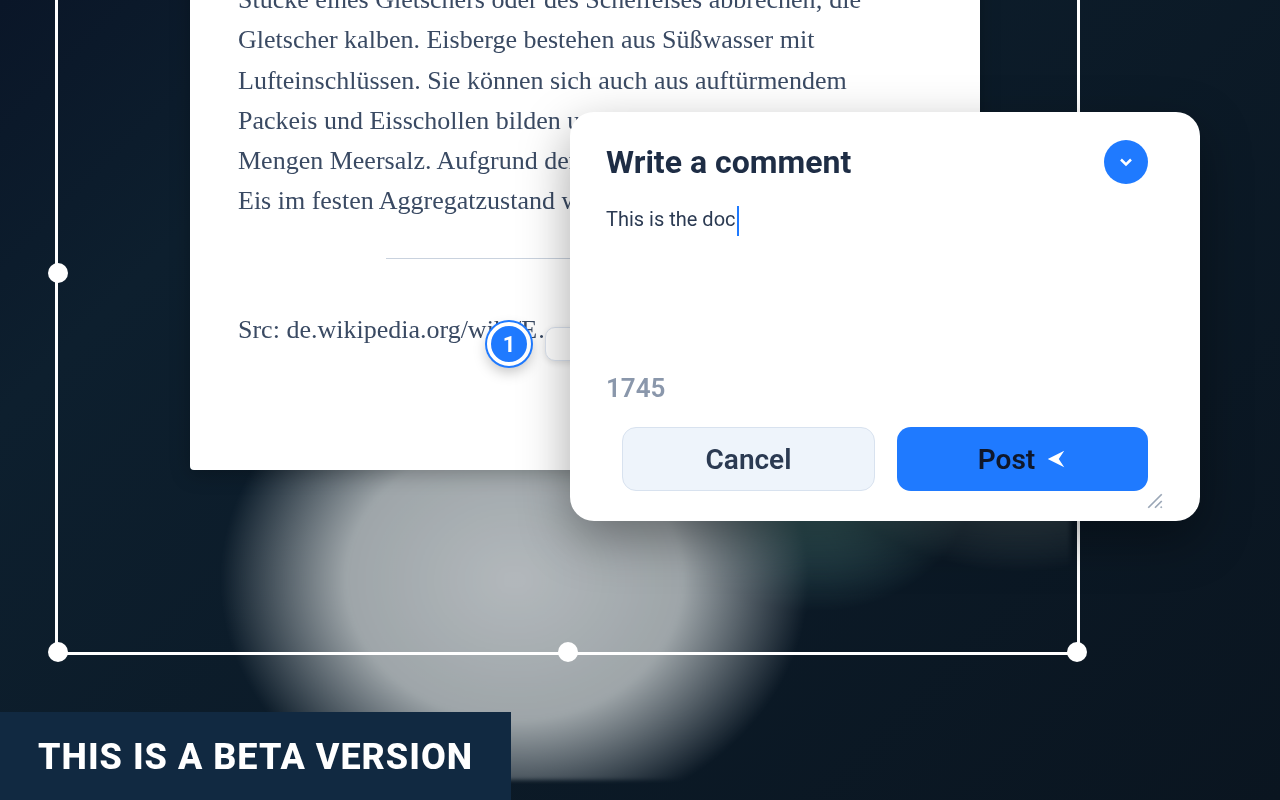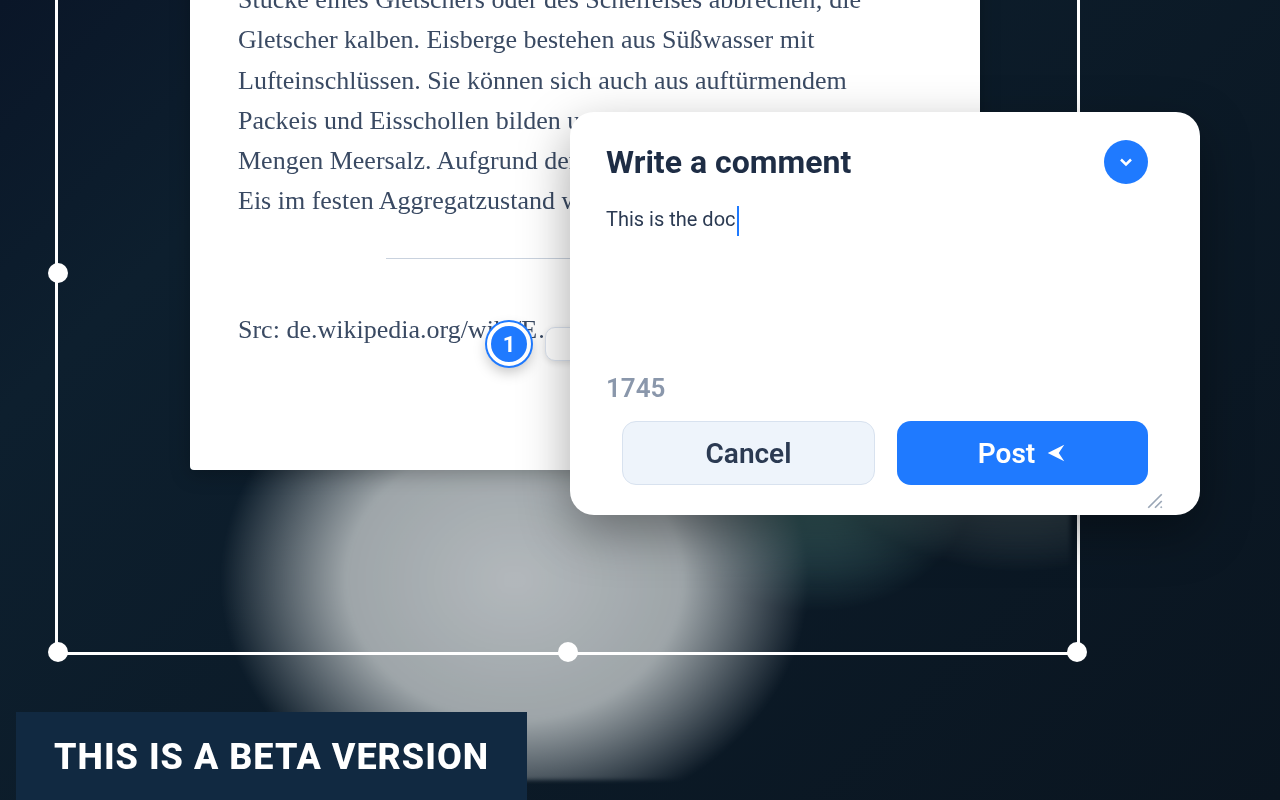--- a/index.html
+++ b/index.html
@@ -173,21 +173,21 @@
     right:36px; top:380px;
     color:#9aa6b6;
   }
   .resize-grip svg{width:18px;height:18px;}
   
   .char-count {
     font-size: 26px;
     color: #8a97ab;
     font-weight: 600;
     margin-top: 6px;
-    margin-bottom: 18px;
+    margin-bottom: 24px;
   }
   .btn-row {
     display:flex; gap: 22px;
   }
   .btn {
     flex:1;
     height: 64px;
     border-radius: 14px;
     font-size: 28px;
     font-weight: 600;
@@ -196,28 +196,28 @@
     gap:10px;
   }
   .btn.cancel {
     background: #eef4fb;
     color: #2b3a52;
     border: 1px solid #d8e2ef;
     margin-left: 16px;
   }
   .btn.post {
     background: #1f7aff;
-    color: #ffffff;
+    color: #0f172a;
   }
   .btn.post svg{ width:22px;height:22px; fill:#fff; }
   
   
   .beta-banner {
     position:absolute;
-    left:16px; bottom:0;
+    left:0; bottom:0;
     background:#112941;
     color:#fff;
     font-size:36px;
     font-weight:800;
     letter-spacing:1px;
     padding: 24px 38px 22px 38px;
   }
 
   .caret{
     display:inline-block;

